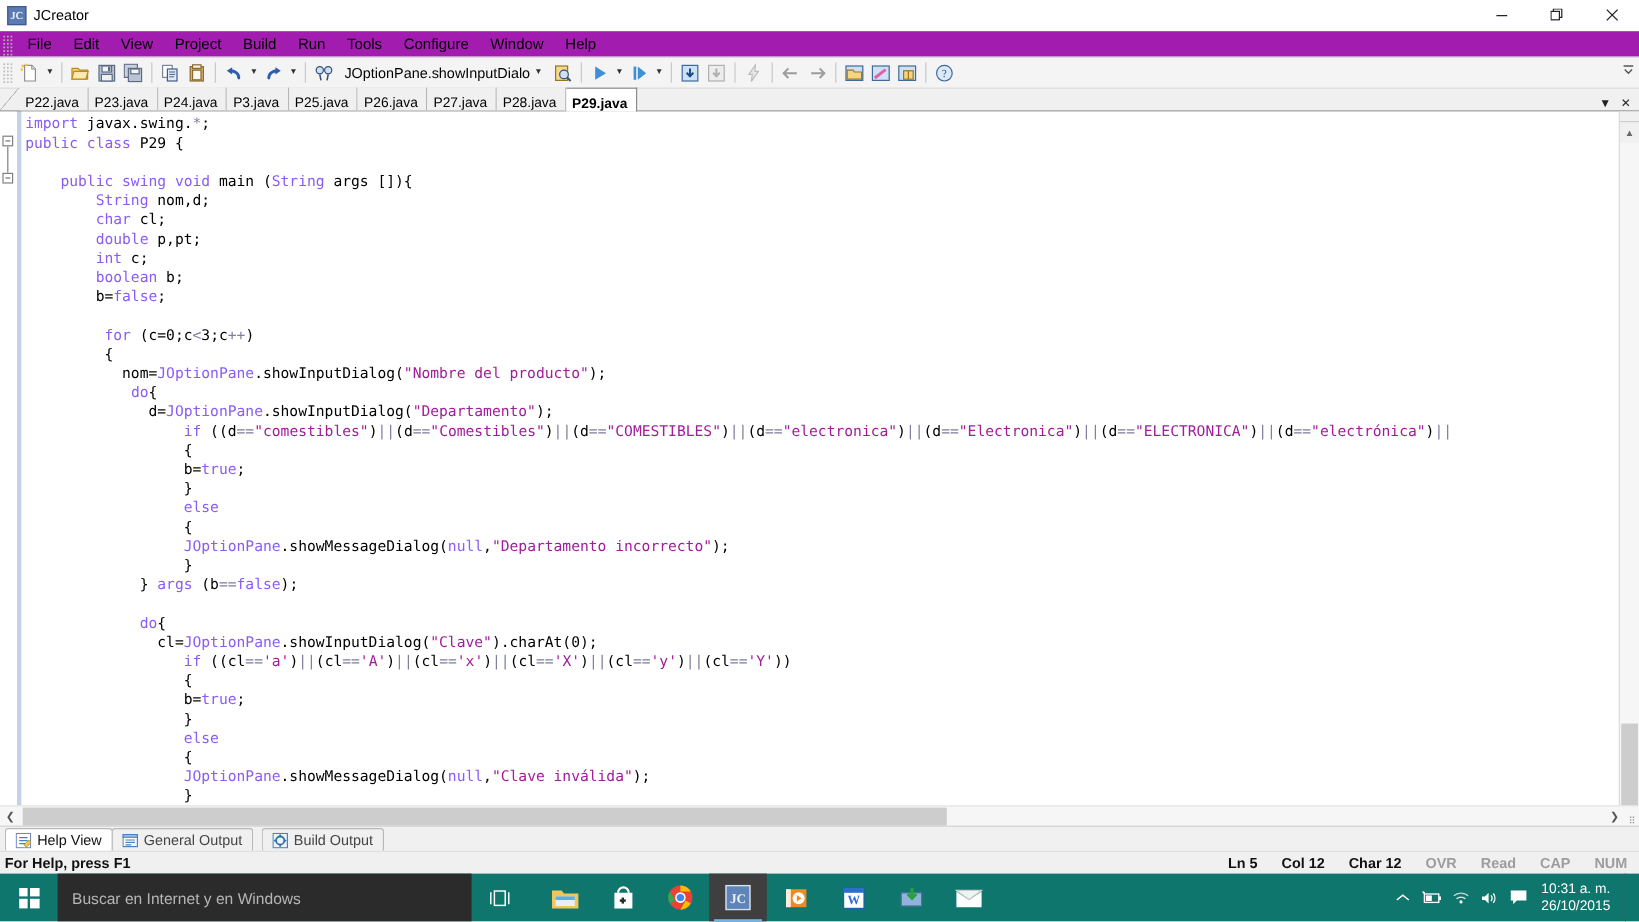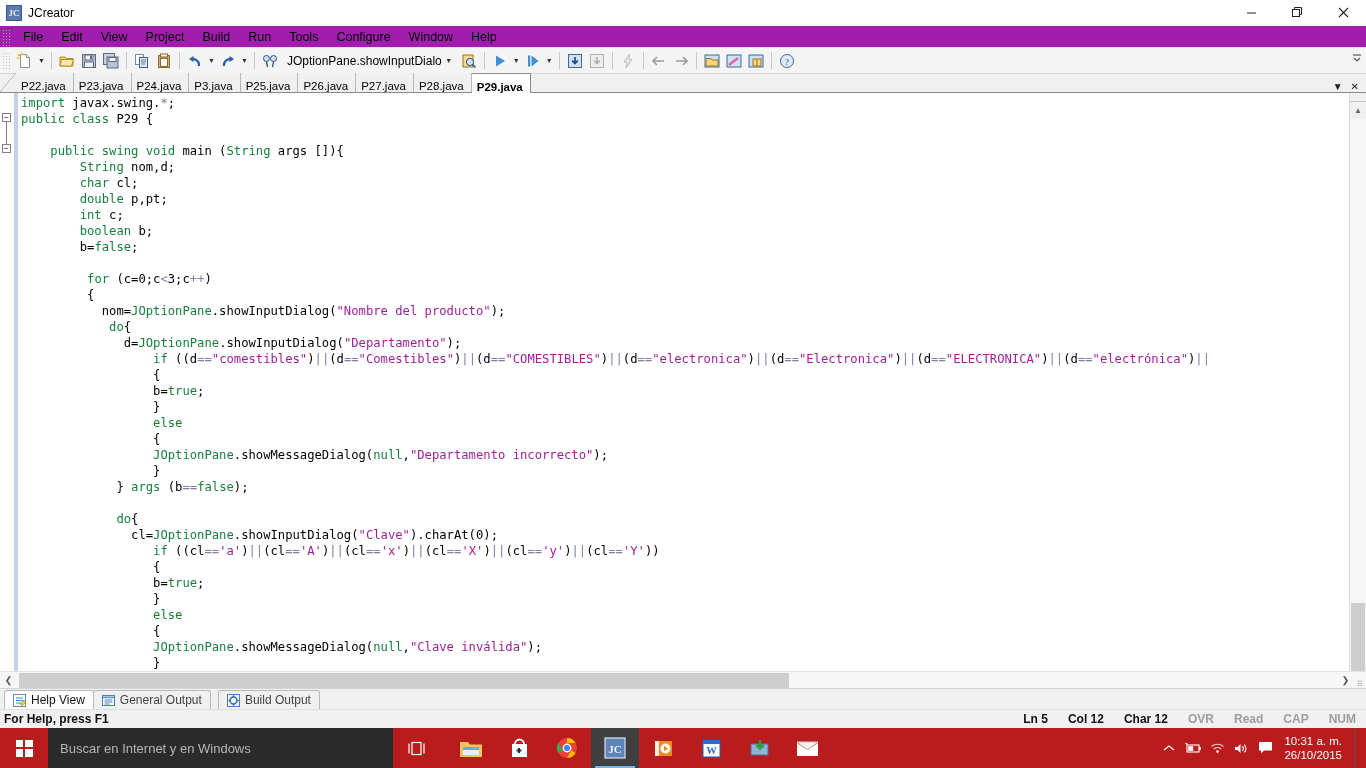--- a/index.html
+++ b/index.html
@@ -108,21 +108,21 @@
   .marginbar { width: 4px; background: #c3d2e8; flex: none; }
   .code-scroll {
     flex: 1; position: relative; overflow: hidden; background: #ffffff;
   }
   pre.code {
     margin: 0; padding: 2px 0 0 3px;
     font-family: "DejaVu Sans Mono", monospace;
     font-size: 12.2px; line-height: 16px;
     color: #000; white-space: pre;
   }
-  .kw  { color: #15803d; }
+  .kw  { color: #8b5cf6; }
   .str { color: #a11d9a; }
   .op  { color: #7f7f9e; }
 
   
   .vscroll {
     width: 17px; background: #f0f0f0; border-left: 1px solid #dcdcdc;
     flex: none; display: flex; flex-direction: column; position: relative;
   }
   .vs-btn { height: 17px; display: flex; align-items: center; justify-content: center;
             font-size: 8px; color: #666; background: #f0f0f0; }
@@ -161,21 +161,21 @@
   .statusbar {
     height: 19px; background: #f0f0f0; display: flex; align-items: center;
     font-size: 12px; color: #111; flex: none; border-top: 1px solid #e0e0e0; font-weight: bold;
   }
   .sb-help { padding-left: 4px; flex: 1; }
   .sb-cell { padding: 0 10px; }
   .sb-cell.dim { color: #9d9d9d; }
 
   
   .taskbar {
-    height: 40px; background: #b91c1c; display: flex; align-items: flex-end; flex: none;
+    height: 40px; background: #0f766e; display: flex; align-items: flex-end; flex: none;
   }
   .start-btn { width: 48px; height: 40px; display: flex; align-items: center; justify-content: center; }
   .win-logo { width: 17px; height: 17px; display: grid; grid-template-columns: 1fr 1fr;
               grid-template-rows: 1fr 1fr; gap: 2px; }
   .win-logo i { background: #ffffff; display: block; }
   .search-box {
     width: 345px; height: 40px; background: #2b2b2b; display: flex; align-items: center;
     padding-left: 12px; font-size: 13px; color: #b5b5b5;
   }
   .taskview { width: 46px; height: 40px; display: flex; align-items: center; justify-content: center; }

